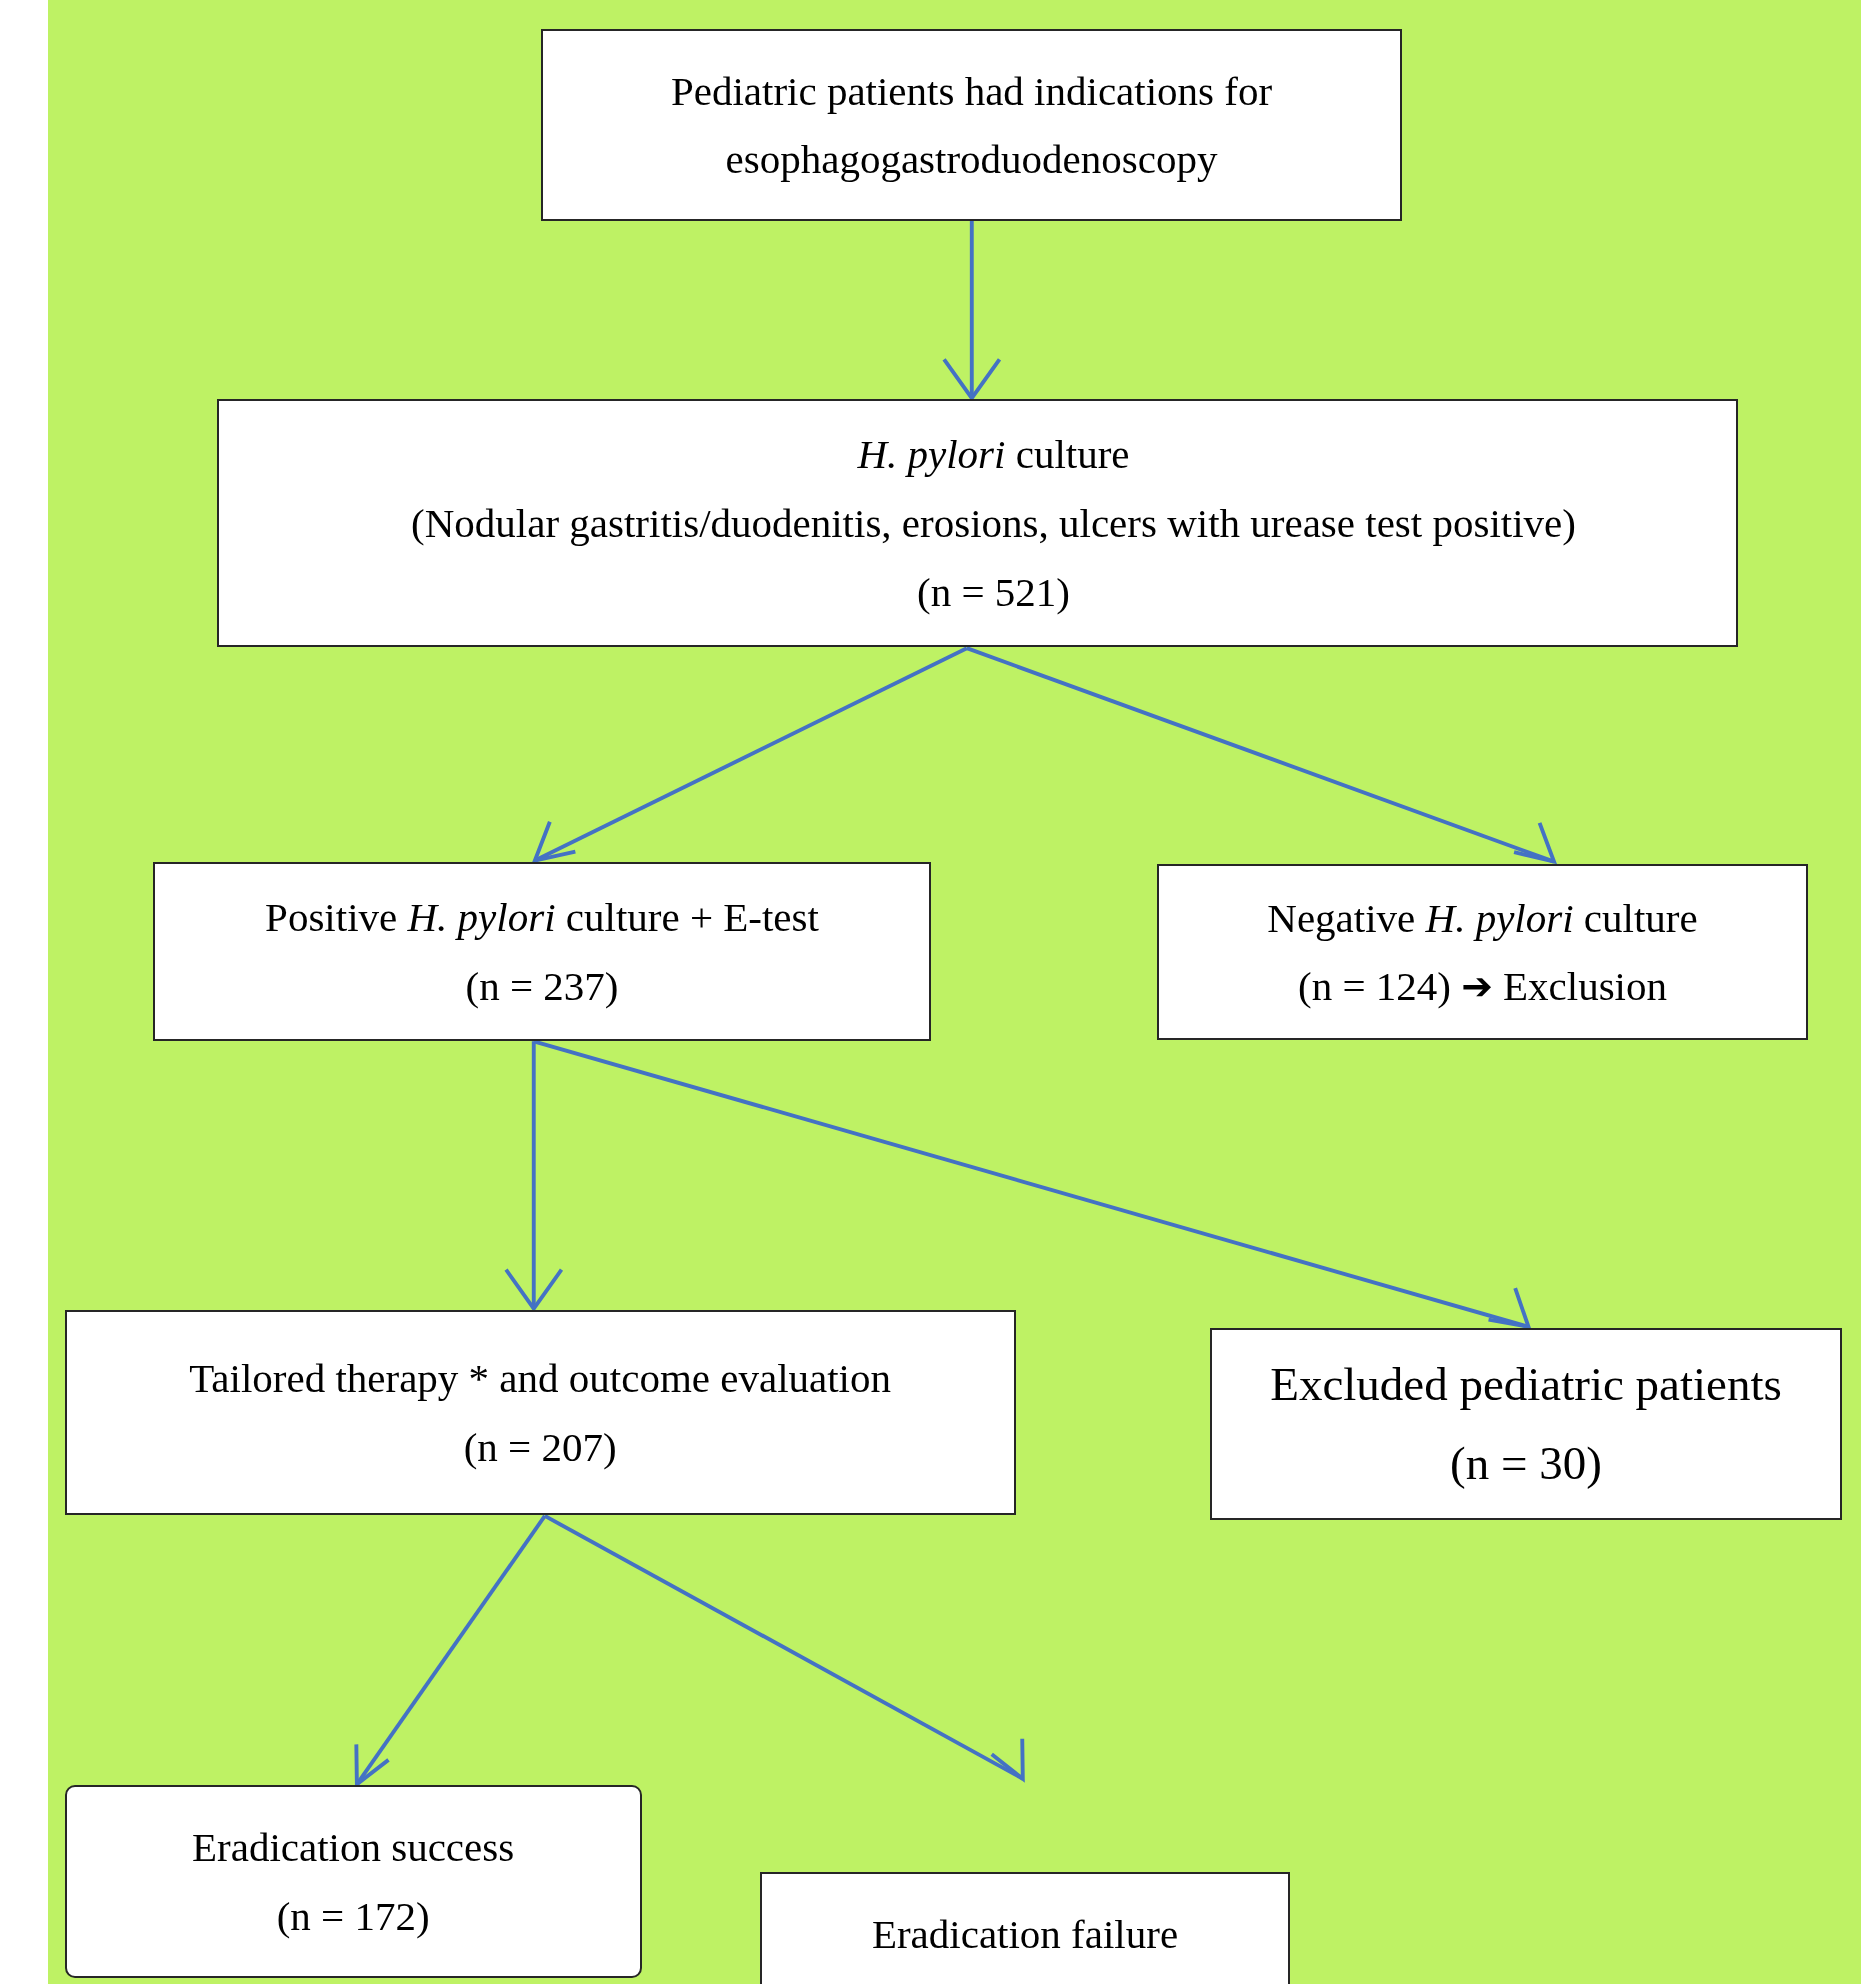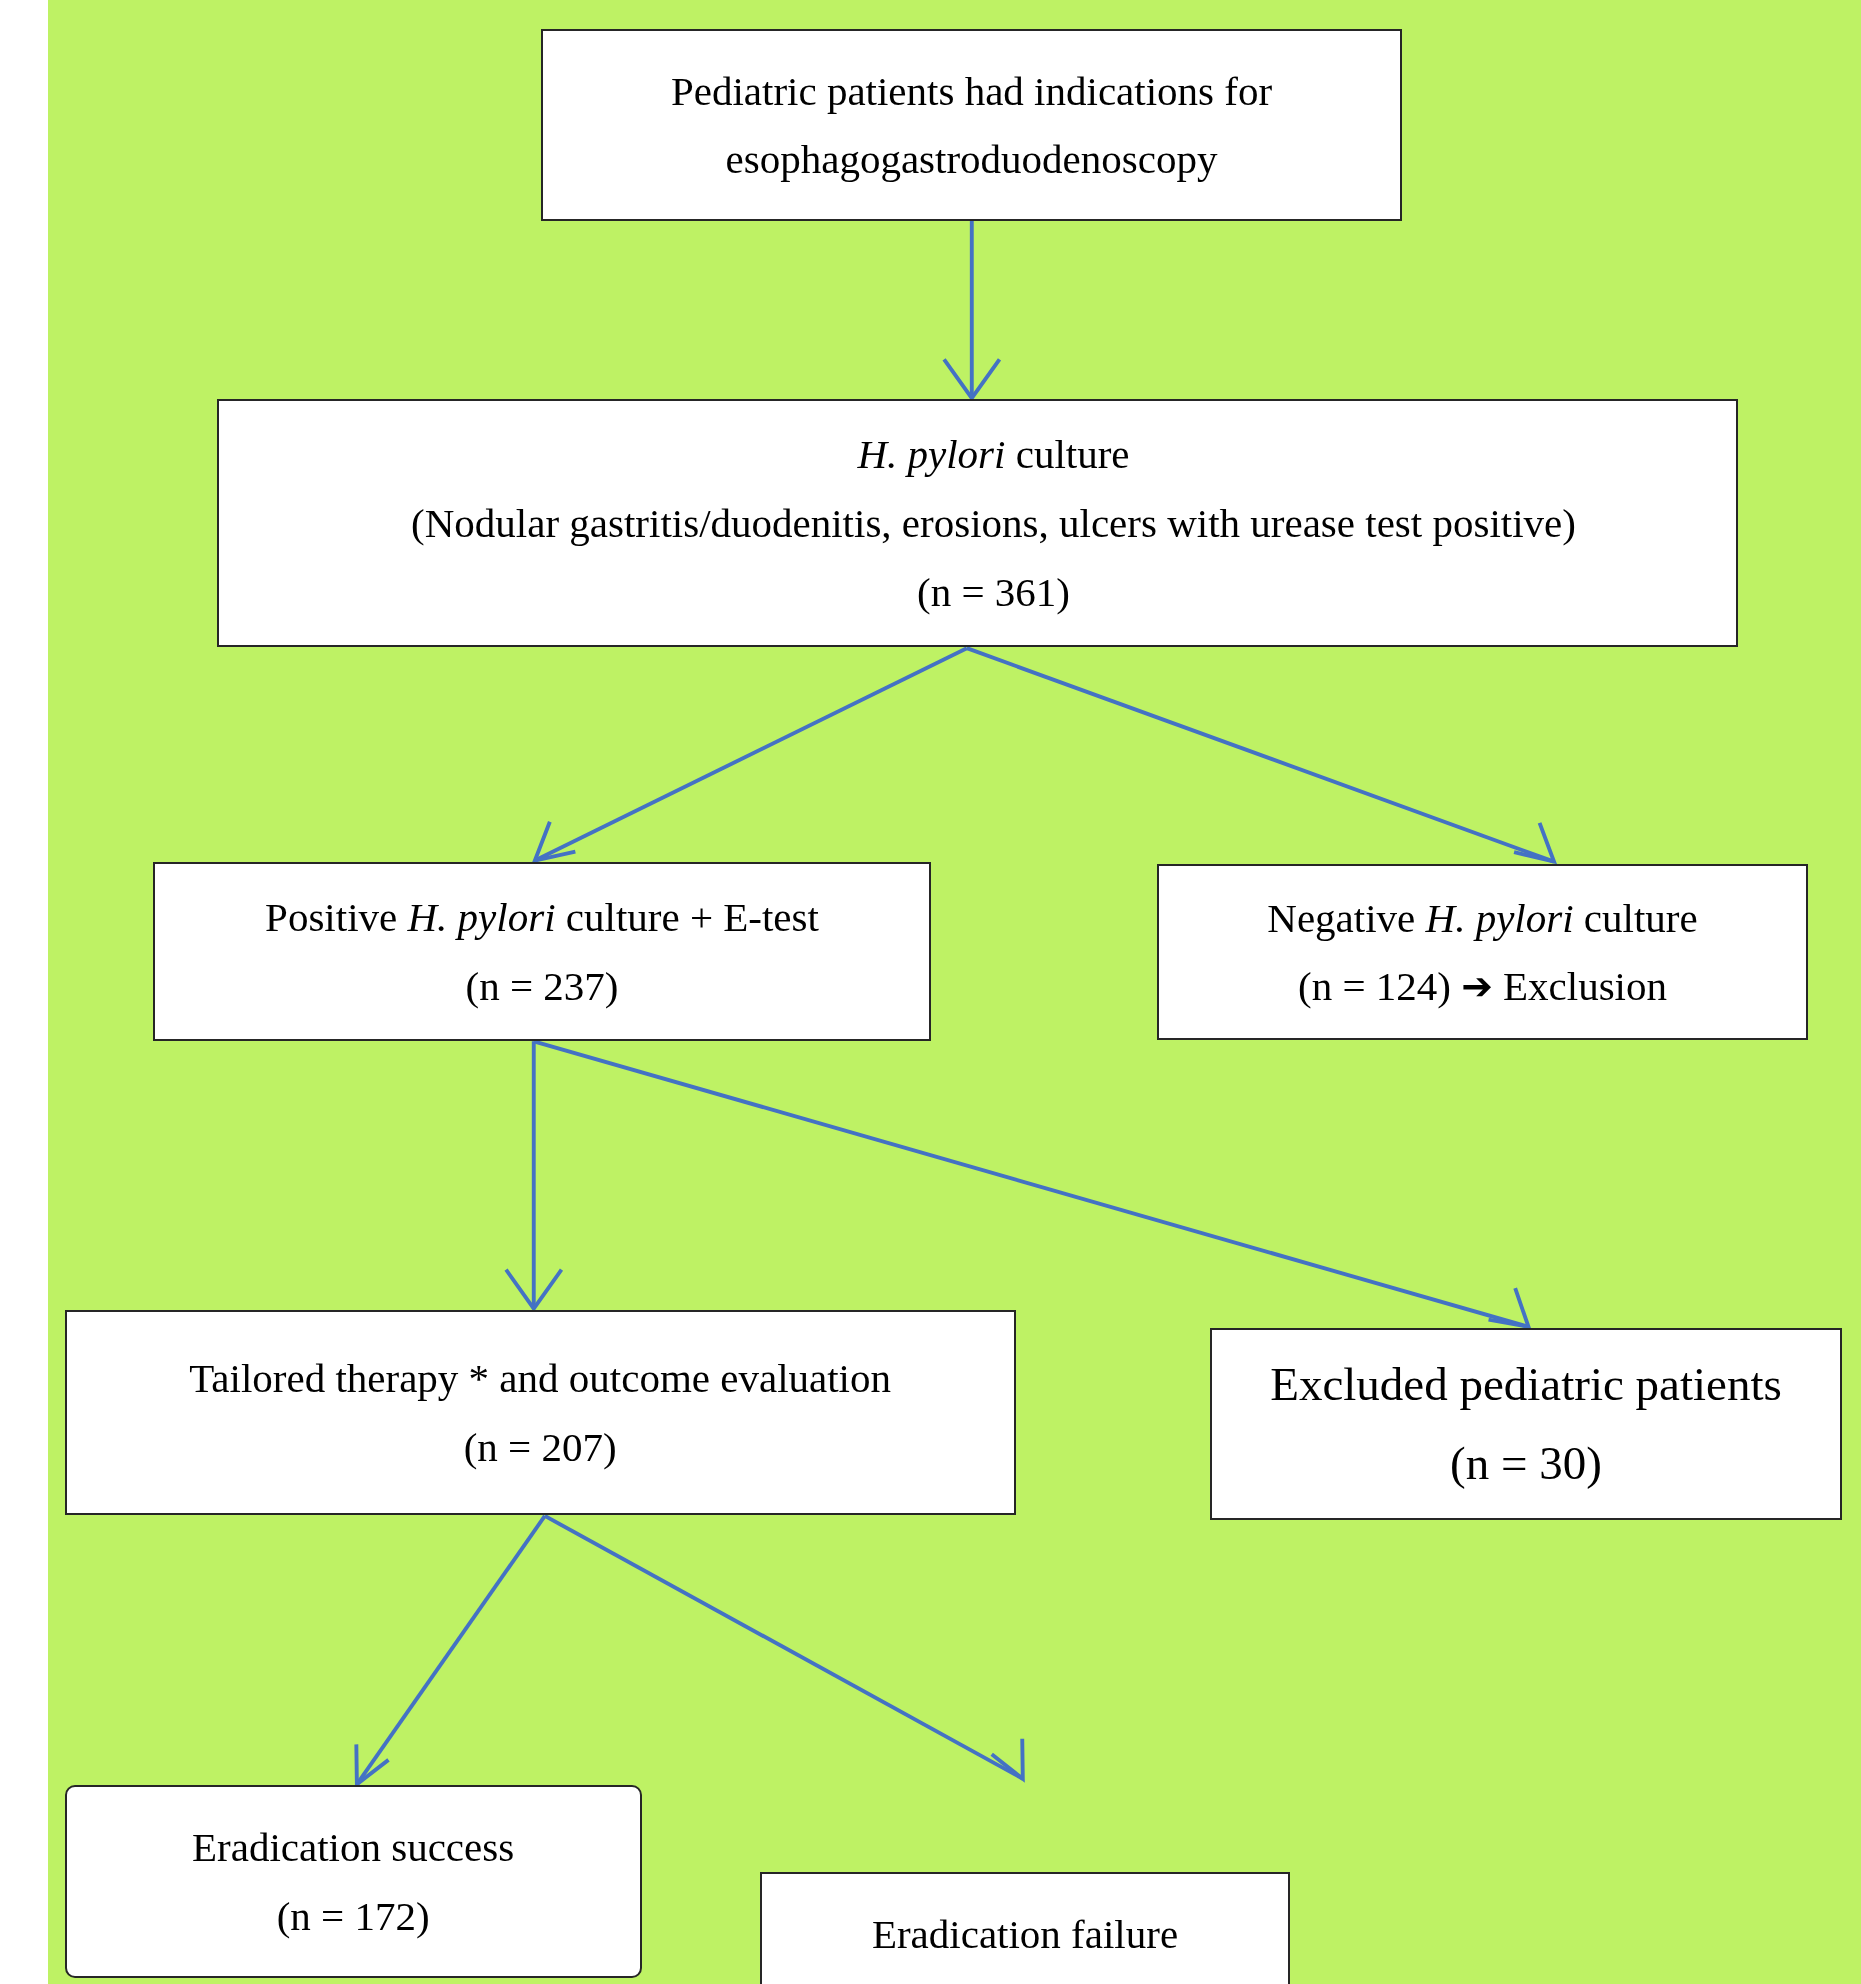--- a/index.html
+++ b/index.html
@@ -115,21 +115,21 @@
   </svg>
 
   <div class="node" id="node-indication">
     <span class="line">Pediatric patients had indications for</span>
     <span class="line">esophagogastroduodenoscopy</span>
   </div>
 
   <div class="node" id="node-culture">
     <span class="line"><em class="ital">H. pylori</em><span> culture</span></span>
     <span class="line">(Nodular gastritis/duodenitis, erosions, ulcers with urease test positive)</span>
-    <span class="line">(n = 361)</span>
+    <span class="line">(n = 521)</span>
   </div>
 
   <div class="node" id="node-positive">
     <span class="line"><span>Positive </span><em class="ital">H. pylori</em><span> culture + E-test</span></span>
     <span class="line">(n = 237)</span>
   </div>
 
   <div class="node" id="node-negative">
     <span class="line"><span>Negative </span><em class="ital">H. pylori</em><span> culture</span></span>
     <span class="line"><span>(n = 124)</span>&nbsp;<span class="arrow-glyph">➔</span>&nbsp;<span>Exclusion</span></span>

